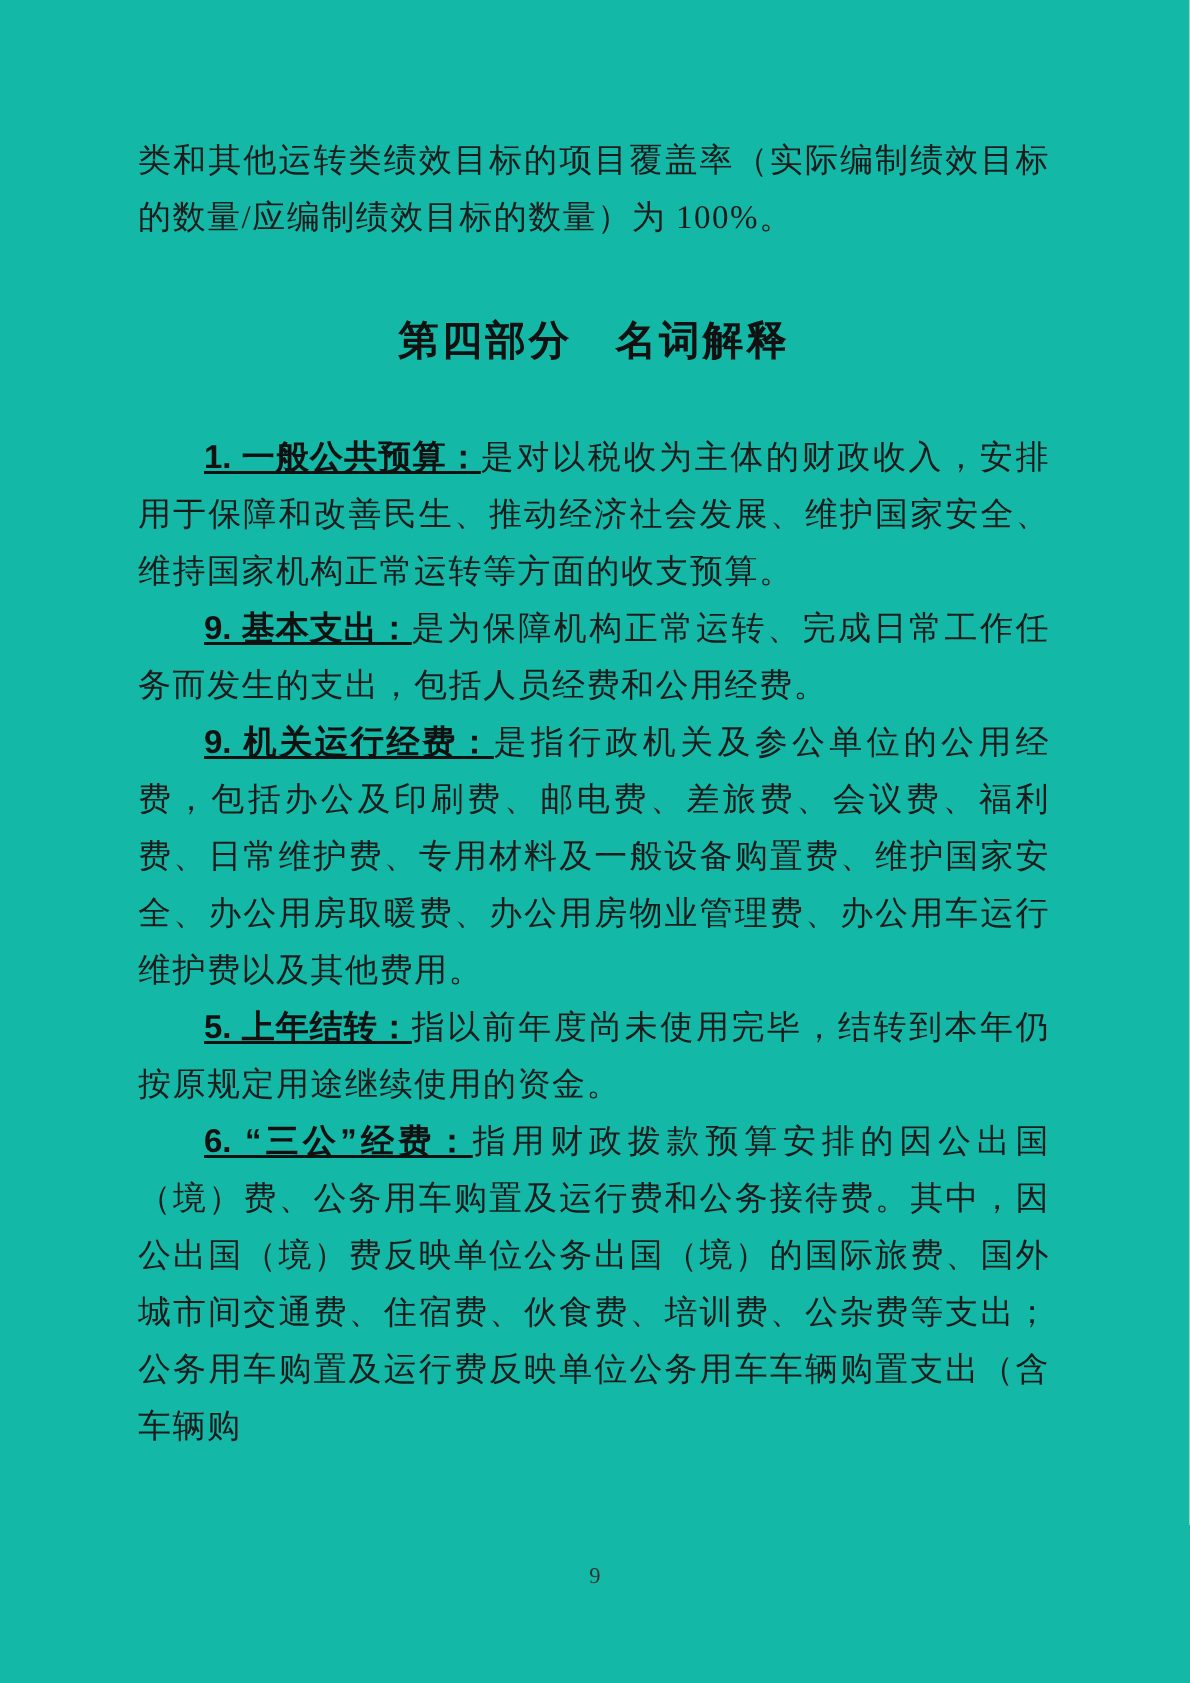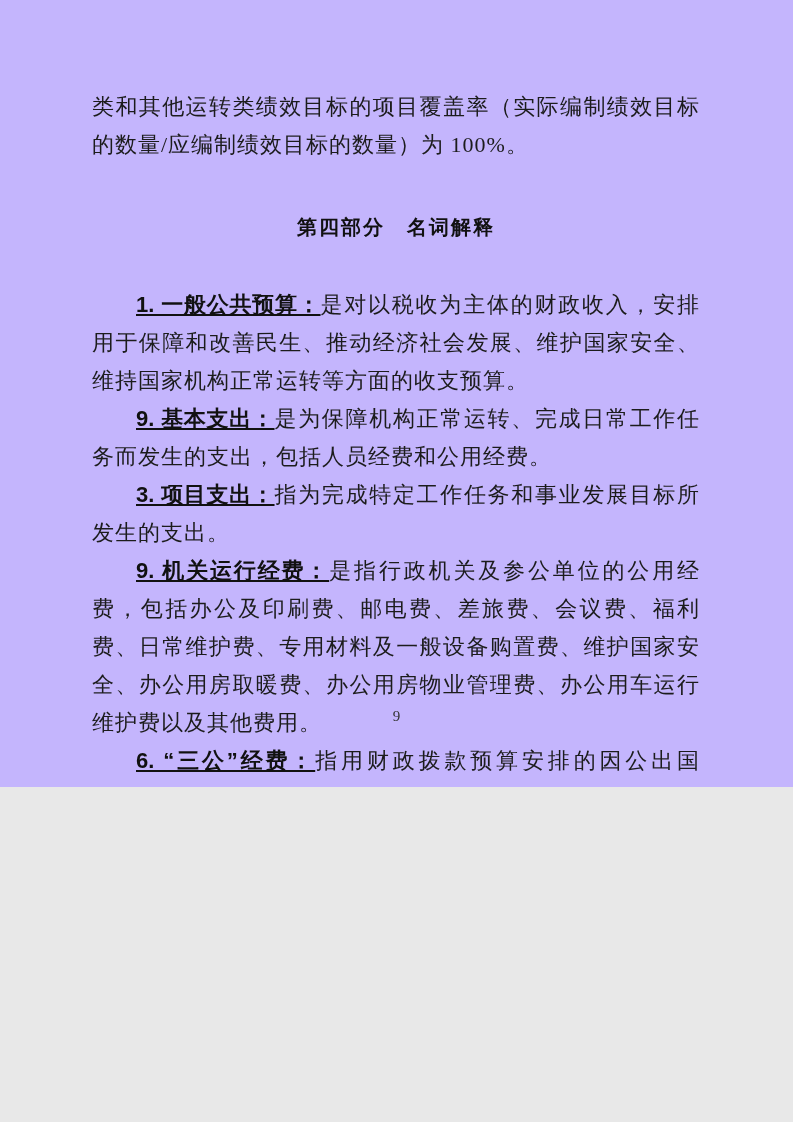--- a/index.html
+++ b/index.html
@@ -1,40 +1,40 @@
 <!DOCTYPE html>
 <html><head>
 <meta charset="utf-8">
 <style>
   * { margin: 0; padding: 0; box-sizing: border-box; }
   html, body { background: #e8e8e8; }
   .page {
     position: relative;
     width: 793px;
-    height: 787px;
+    height: 1122px;
     margin: 0 auto;
-    background: #c4b5fd;
+    background: #14b8a6;
     overflow: hidden;
     font-family: "Liberation Serif", "DejaVu Serif", serif;
     color: #1c1c1c;
   }
   .content {
     position: absolute;
     left: 92px;
     top: 88px;
     width: 608px;
   }
   .body-par {
     font-size: 22px;
     line-height: 38px;
     letter-spacing: 1px;
     text-align: justify;
   }
   .section-heading {
-    font-size: 20px;
+    font-size: 27px;
     line-height: 42px;
     font-weight: bold;
     text-align: center;
     letter-spacing: 2px;
     margin: 42px 0 38px 0;
     font-family: "Liberation Sans", "DejaVu Sans", sans-serif;
     color: #111111;
   }
   .term-par {
     font-size: 22px;
@@ -66,23 +66,23 @@
   <div class="content">
 
     <p class="body-par">类和其他运转类绩效目标的项目覆盖率（实际编制绩效目标的数量/应编制绩效目标的数量）为 100%。</p>
 
     <h1 class="section-heading">第四部分　名词解释</h1>
 
     <p class="term-par"><b>1. 一般公共预算：</b><span>是对以税收为主体的财政收入，安排用于保障和改善民生、推动经济社会发展、维护国家安全、维持国家机构正常运转等方面的收支预算。</span></p>
 
     <p class="term-par"><b>9. 基本支出：</b><span>是为保障机构正常运转、完成日常工作任务而发生的支出，包括人员经费和公用经费。</span></p>
 
-    <p class="term-par"><b>3. 项目支出：</b><span>指为完成特定工作任务和事业发展目标所发生的支出。</span></p>
 
     <p class="term-par"><b>9. 机关运行经费：</b><span>是指行政机关及参公单位的公用经费，包括办公及印刷费、邮电费、差旅费、会议费、福利费、日常维护费、专用材料及一般设备购置费、维护国家安全、办公用房取暖费、办公用房物业管理费、办公用车运行维护费以及其他费用。</span></p>
 
+    <p class="term-par"><b>5. 上年结转：</b><span>指以前年度尚未使用完毕，结转到本年仍按原规定用途继续使用的资金。</span></p>
 
     <p class="term-par"><b>6. “三公”经费：</b><span>指用财政拨款预算安排的因公出国（境）费、公务用车购置及运行费和公务接待费。其中，因公出国（境）费反映单位公务出国（境）的国际旅费、国外城市间交通费、住宿费、伙食费、培训费、公杂费等支出；公务用车购置及运行费反映单位公务用车车辆购置支出（含车辆购</span></p>
 
   </div>
 
   <div class="page-number">9</div>
 </div>
 
 </body></html>

